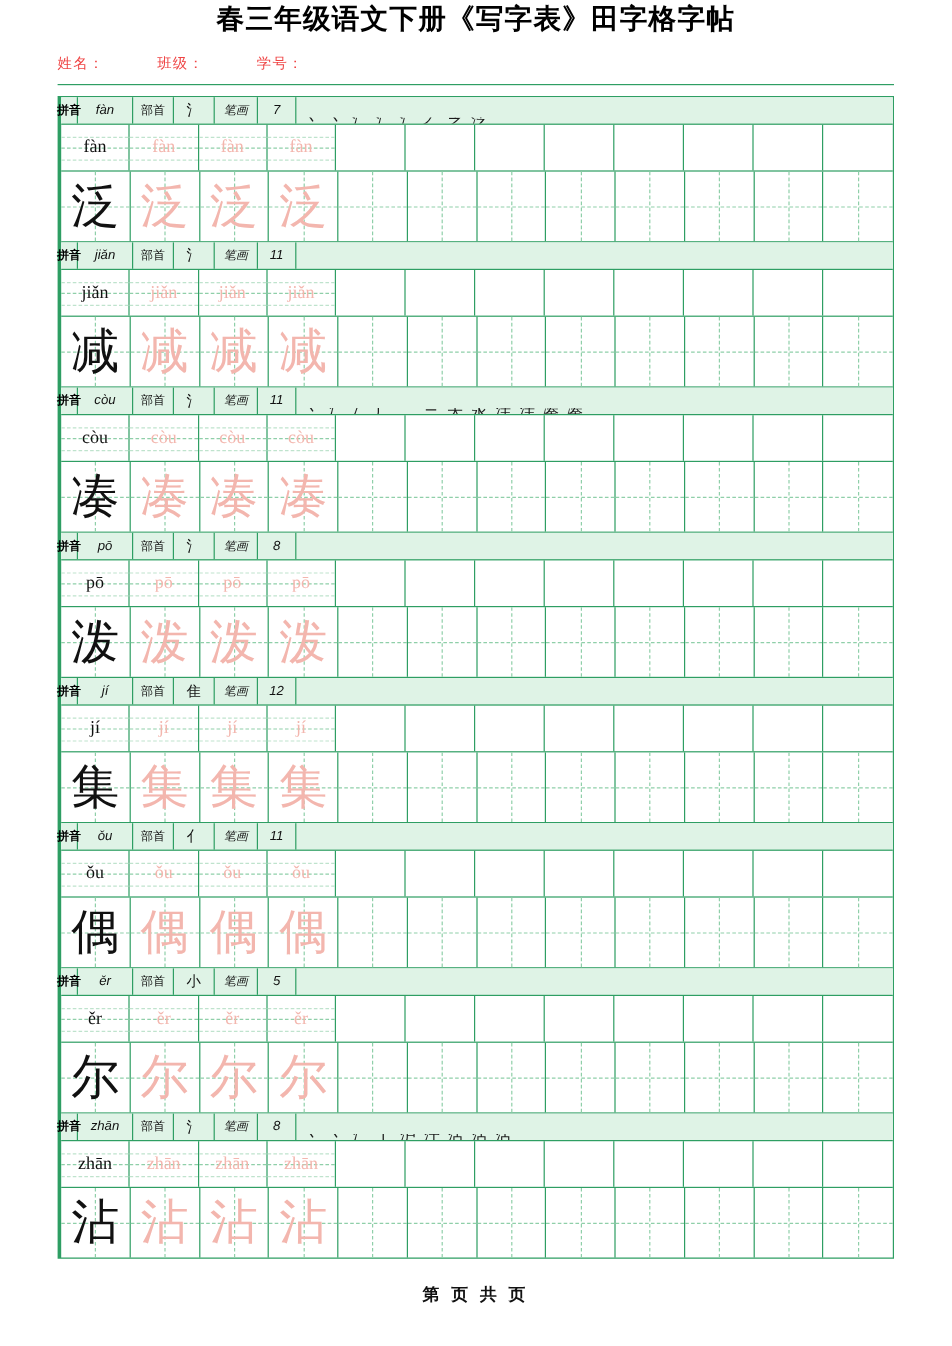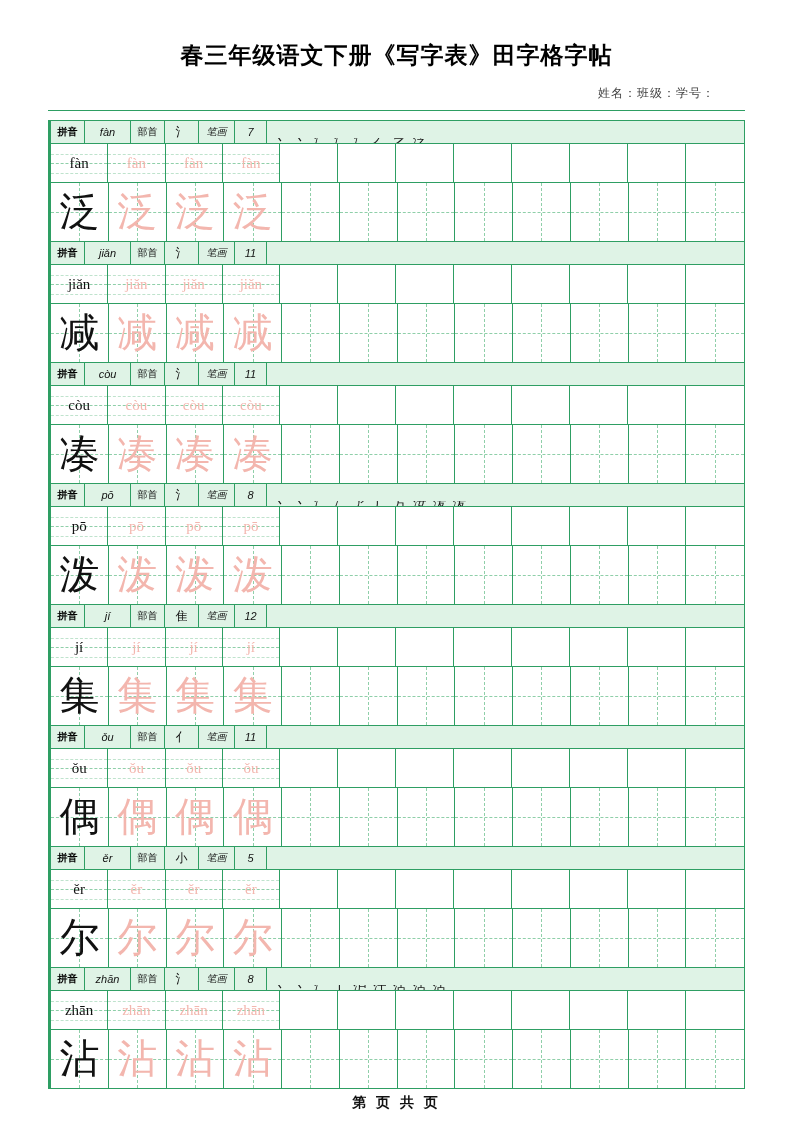--- a/index.html
+++ b/index.html
@@ -22,30 +22,29 @@
     box-sizing: border-box;
     padding: 0 48px;
     position: relative;
   }
 
   .doc-title {
     text-align: center;
     font-size: 23px;
     font-weight: bold;
     letter-spacing: 1px;
-    padding-top: 40px;
     color: #000;
     font-family: Liberation Sans, sans-serif;
   }
 
   .meta-row {
     display: flex;
-    justify-content: flex-end;
+    gap: 44px;
     font-size: 12px;
-    color: #404040;
+    color: #ef4444;
     padding: 14px 30px 0 0;
     letter-spacing: 1px;
   }
   .meta-item { white-space: nowrap; }
 
   .rule {
     margin-top: 8px;
     border-top: 1px solid #2e9e63;
     width: 100%;
   }
@@ -74,21 +73,21 @@
   }
   .info-cell {
     display: flex;
     align-items: center;
     justify-content: center;
     border-right: 1px solid #2e9e63;
     font-size: 10px;
     box-sizing: border-box;
     white-space: nowrap;
   }
-  .lbl { width: 34px; color: #000; font-weight: bold; font-size: 10px; }
+  .lbl { width: 14px; color: #000; font-weight: bold; font-size: 10px; }
   .val-pinyin { width: 46px; font-size: 11px; font-style: italic; }
   .val-radlbl { width: 34px; font-size: 10px; }
   .val-radical { width: 34px; font-size: 12px; }
   .val-strlbl { width: 36px; font-size: 10px; font-style: italic; }
   .val-strokes { width: 32px; font-size: 11px; font-style: italic; border-right: 1px solid #2e9e63; }
   .stroke-order {
     flex: 1;
     display: flex;
     align-items: center;
     padding-left: 6px;
@@ -171,21 +170,21 @@
     font-size: 40px;
     line-height: 1;
     font-family: "Liberation Serif", serif;
   }
   .gcell.dark .ch { color: #111; }
   .gcell.light .ch { color: #f3b6ae; }
 
   .footer {
     position: absolute;
     left: 0; right: 0;
-    bottom: 10px;
+    bottom: 34px;
     text-align: center;
     font-size: 14px;
     letter-spacing: 3px;
     color: #111;
     font-weight: bold;
   }
 </style>
 </head>
 <body>
 
@@ -468,20 +467,21 @@
         </div>
       </div>
       <div class="char-block">
         <div class="info-row">
           <div class="info-cell lbl">拼音</div>
           <div class="info-cell val-pinyin">còu</div>
           <div class="info-cell val-radlbl">部首</div>
           <div class="info-cell val-radical">氵</div>
           <div class="info-cell val-strlbl">笔画</div>
           <div class="info-cell val-strokes">11</div>
+          <div class="stroke-order">丶 氵 冫 广 二 三 夫 汞 洼 洼 凑 凑</div>
         </div>
         <div class="pinyin-row">
           <div class="py-cell solid">
             <div class="q1"></div>
             <div class="mid"></div>
             <div class="q3"></div>
             <span class="txt">còu</span>
           </div>
           <div class="py-cell faint">
             <div class="q1"></div>
@@ -600,21 +600,20 @@
         </div>
       </div>
       <div class="char-block">
         <div class="info-row">
           <div class="info-cell lbl">拼音</div>
           <div class="info-cell val-pinyin">pō</div>
           <div class="info-cell val-radlbl">部首</div>
           <div class="info-cell val-radical">氵</div>
           <div class="info-cell val-strlbl">笔画</div>
           <div class="info-cell val-strokes">8</div>
-          <div class="stroke-order">丶 丶 氵 冫 ア 丿 方 汝 泼 泼</div>
         </div>
         <div class="pinyin-row">
           <div class="py-cell solid">
             <div class="q1"></div>
             <div class="mid"></div>
             <div class="q3"></div>
             <span class="txt">pō</span>
           </div>
           <div class="py-cell faint">
             <div class="q1"></div>

